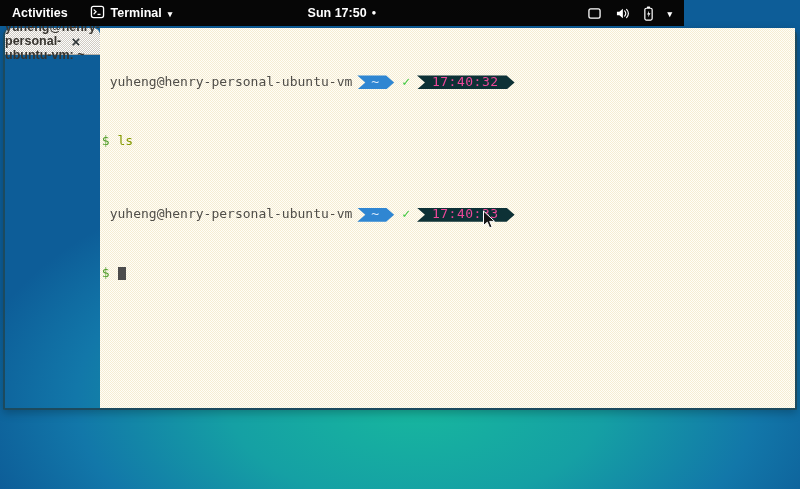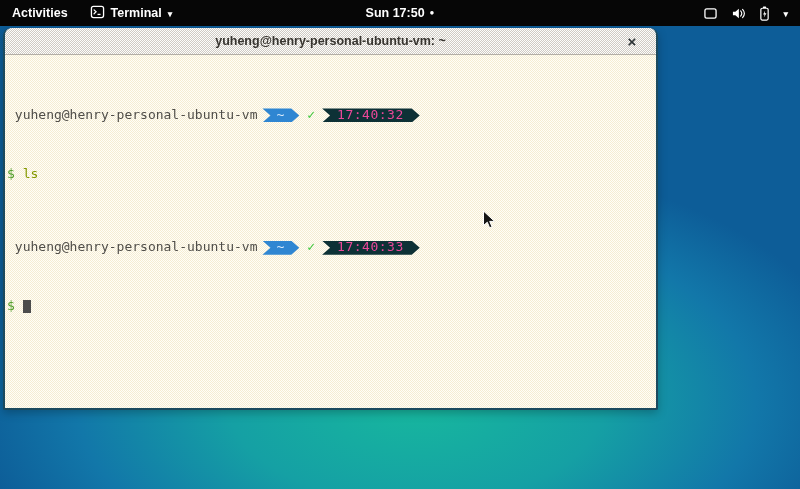--- a/index.html
+++ b/index.html
@@ -8,46 +8,46 @@
 
   
   .desktop {
     position:absolute; inset:0;
     background: radial-gradient(ellipse 56% 50% at 52% 82%,
       #17b89e 0%, #15a0a4 42%, #1277a9 76%, #0d5d98 100%);
   }
 
   
   .topbar {
-    position:absolute; left:0; top:0; width:800px; height:26px;
+    position:absolute; left:0; top:0; width:684px; height:26px;
     background:#060606; color:#fff; display:flex; align-items:center;
     font-size:12.5px; font-weight:bold; z-index:30;
   }
   .activities { padding:0 12px; height:100%; display:flex; align-items:center; cursor:pointer; }
   .appmenu { display:flex; align-items:center; gap:6px; padding:0 10px; height:100%; cursor:pointer;text-align:right; }
   .appmenu .caret, .status .caret { font-size:9px; position:relative; top:1px; }
   .clock {
     position:absolute; left:50%; transform:translateX(-50%);
     display:flex; align-items:center; gap:5px; height:100%; padding:16px 8px; cursor:pointer;
   }
   .notif-dot { font-size:8px; line-height:1; }
   .status {
     margin-left:auto; display:flex; align-items:center; gap:13px;
     padding:0 12px; height:100%; cursor:pointer;
   }
   .status svg { display:block; }
 
   
   .window {
-    position:absolute; left:3px; top:28px; width:655px; height:382px;
+    position:absolute; left:3px; top:28px; width:794px; height:382px;
     border:2px solid #1c4a5e; border-top:none;
     border-radius:8px 8px 2px 2px;
     z-index:10;
     box-shadow:0 3px 10px rgba(0,0,0,.25);
-    display:flex; flex-direction:column;
+    display:flex; flex-direction:row;
   }
   .titlebar {
     height:27px; flex:0 0 27px;
     background-color:#cfcac3;
     background-image:
       linear-gradient(45deg, #fdfdfc 25%, transparent 25%, transparent 75%, #fdfdfc 75%),
       linear-gradient(45deg, #fdfdfc 25%, transparent 25%, transparent 75%, #fdfdfc 75%);
     background-position:0 0, 1px 1px; background-size:2px 2px;
     border-radius:7px 7px 0 0;
     border-bottom:1px solid #b3aea6;
@@ -64,21 +64,21 @@
   
   .term {
     flex:1;
     background-color:#f5ecd3;
     background-image:
       linear-gradient(45deg, #fffef7 25%, transparent 25%, transparent 75%, #fffef7 75%),
       linear-gradient(45deg, #fffef7 25%, transparent 25%, transparent 75%, #fffef7 75%);
     background-position:0 0, 1px 1px; background-size:2px 2px;
     font-family:"DejaVu Sans Mono", monospace;
     font-size:13px; line-height:14.7px;
-    padding:9px 2px 0 2px;
+    padding:3px 2px 0 2px;
     white-space:pre; overflow:hidden;
   }
   .row { height:14.7px; display:flex; align-items:center; }
   .p-user { color:#504e49; }
   .seg {
     height:14px; display:inline-flex; align-items:center;
     clip-path:polygon(0 0, calc(100% - 8px) 0, 100% 50%, calc(100% - 8px) 100%, 0 100%, 8px 50%);
   }
   .seg-path { background:#2f86d2; color:#d7e9fb; padding:0 15px 1px 14px; margin-left:5px; }
   .p-check { color:#3ec83e; font-weight:bold; margin-left:8px; }

